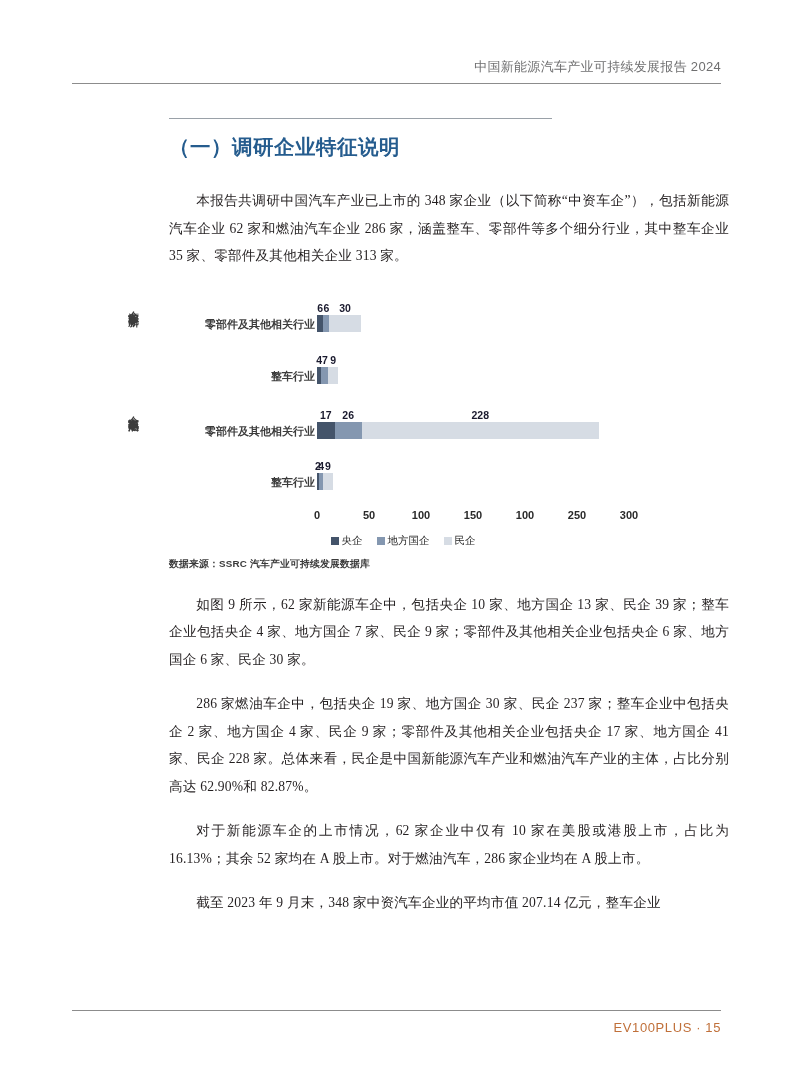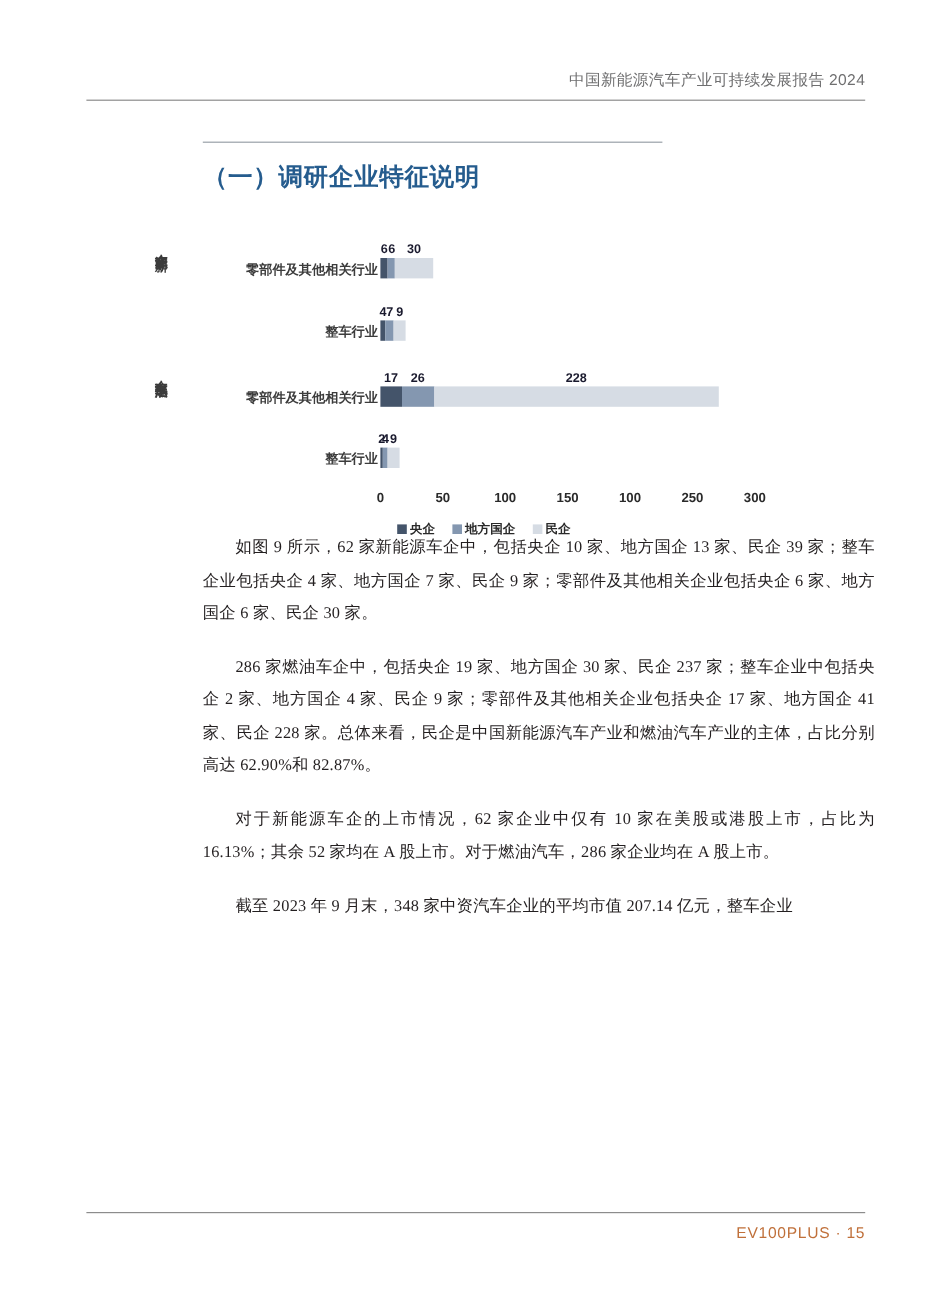--- a/index.html
+++ b/index.html
@@ -122,21 +122,21 @@
     color: #2a2a2a;
     transform: translateX(-50%);
     white-space: nowrap;
   }
   .legend {
     position: absolute;
     width: 100%;
     text-align: center;
     font-family: "Liberation Sans", sans-serif;
     font-size: 10.5px;
-    font-weight: bold;
+    font-weight: normal;
     color: #2a2a2a;
     white-space: nowrap;
   }
   .legend .item { display: inline-block; margin: 0 7px; }
   .legend .sw {
     display: inline-block;
     width: 8px; height: 8px;
     margin-right: 3px;
     vertical-align: -1px;
   }
@@ -186,20 +186,21 @@
 <div class="page-header">
   <div class="hdr-text">中国新能源汽车产业可持续发展报告 2024</div>
   <div class="hdr-rule"></div>
 </div>
 
 <div class="content">
 
   <div class="section-rule"></div>
   <h1 class="section-title">（一）调研企业特征说明</h1>
 
+  <p class="body">本报告共调研中国汽车产业已上市的 348 家企业（以下简称“中资车企”），包括新能源汽车企业 62 家和燃油汽车企业 286 家，涵盖整车、零部件等多个细分行业，其中整车企业 35 家、零部件及其他相关企业 313 家。</p>
 
   <div class="figure">
     <div class="chart" id="chart">
         <div class="grp-label" style="left: 6px; top: 20px; height: 80px;">新能源车企</div>
         <div class="grp-label" style="left: 6px; top: 126px; height: 85px;">燃油汽车车企</div>
         <div class="cat-wrap" style="top: 30px;">
           <div class="cat-label" style="position: relative;">零部件及其他相关行业</div>
         </div>
         <div class="dlab" style="left: 197.12px; top: 15px;">6</div>
         <div class="dlab" style="left: 203.36px; top: 15px;">6</div>
@@ -247,20 +248,21 @@
           <div class="xtick" style="left: 246px;">50</div>
           <div class="xtick" style="left: 298px;">100</div>
           <div class="xtick" style="left: 350px;">150</div>
           <div class="xtick" style="left: 402px;">100</div>
           <div class="xtick" style="left: 454px;">250</div>
           <div class="xtick" style="left: 506px;">300</div>
         </div>
         <div class="legend" style="top: 247px;"><span class="item"><span class="sw c0"></span><span>央企</span></span><span class="item"><span class="sw c1"></span><span>地方国企</span></span><span class="item"><span class="sw c2"></span><span>民企</span></span></div>
       </div>
 
+    <div class="fig-source">数据来源：SSRC 汽车产业可持续发展数据库</div>
   </div>
 
   <p class="body">如图 9 所示，62 家新能源车企中，包括央企 10 家、地方国企 13 家、民企 39 家；整车企业包括央企 4 家、地方国企 7 家、民企 9 家；零部件及其他相关企业包括央企 6 家、地方国企 6 家、民企 30 家。</p>
   <p class="body">286 家燃油车企中，包括央企 19 家、地方国企 30 家、民企 237 家；整车企业中包括央企 2 家、地方国企 4 家、民企 9 家；零部件及其他相关企业包括央企 17 家、地方国企 41 家、民企 228 家。总体来看，民企是中国新能源汽车产业和燃油汽车产业的主体，占比分别高达 62.90%和 82.87%。</p>
   <p class="body">对于新能源车企的上市情况，62 家企业中仅有 10 家在美股或港股上市，占比为 16.13%；其余 52 家均在 A 股上市。对于燃油汽车，286 家企业均在 A 股上市。</p>
   <p class="body">截至 2023 年 9 月末，348 家中资汽车企业的平均市值 207.14 亿元，整车企业</p>
 </div>
 
 <div class="page-footer">
   <div class="ftr-rule"></div>

